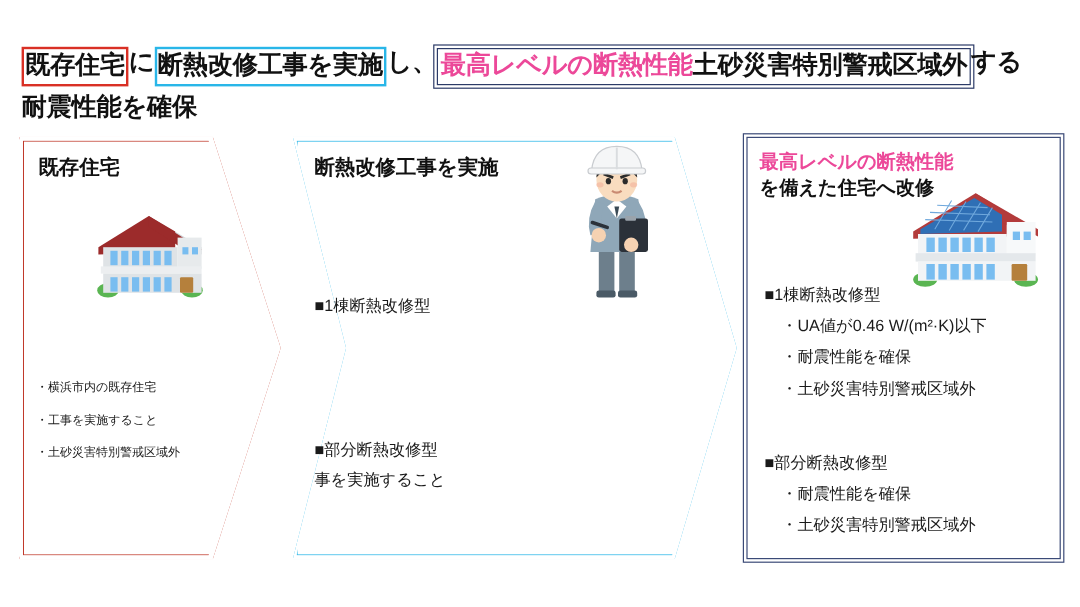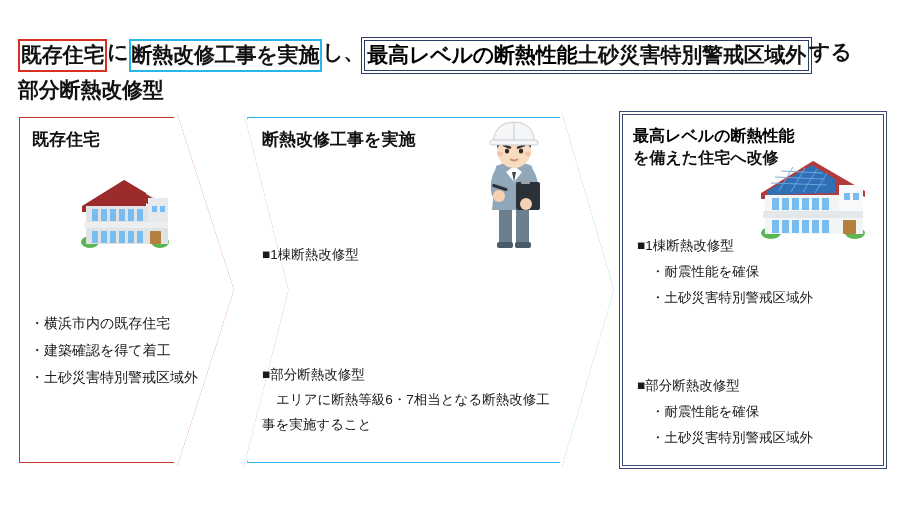--- a/index.html
+++ b/index.html
@@ -22,21 +22,21 @@
     line-height:28px;vertical-align:-3px;
   }
   .box-cyan{
     display:inline-block;border:2px solid #29b6e8;padding:0px 1px 1px 1px;
     line-height:28px;vertical-align:-3px;
   }
   .box-navy{
     display:inline-block;border:1px solid #2b3a67;outline:1px solid #2b3a67;
     outline-offset:2px;padding:0px 2px 1px 2px;line-height:28px;vertical-align:-3px;
   }
-  .red-text{color:#000000;}
+  .red-text{color:#ec4899;}
   .tail{display:block;margin-top:2px;font-weight:700;}
 
   
   .panel{position:absolute;box-sizing:border-box;}
 
   
   #panel1{left:16px;top:114px;width:218px;height:352px;}
   #panel1 .shape{
     position:absolute;inset:0;
     background:#ffffff;
@@ -86,42 +86,42 @@
 
   .p-title{
     position:absolute;font-size:17px;font-weight:700;color:#111;
     white-space:nowrap;
   }
   #panel1 .p-title{left:16px;top:14px;}
   #panel2 .p-title{left:18px;top:14px;}
   #panel3 .p-title{left:10px;top:10px;font-size:16px;line-height:22px;white-space:normal;width:240px;}
 
   .p-text{position:absolute;font-size:13.5px;line-height:22px;color:#1a1a1a;}
-  #panel1 .list1{left:14px;top:196px;width:190px;font-size:14px;line-height:27px;}
+  #panel1 .list1{left:14px;top:196px;width:190px;font-size:10px;line-height:27px;}
   #panel2 .blk-a{left:18px;top:128px;width:330px;font-size:13.5px;line-height:25px;}
   #panel2 .blk-b{left:18px;top:248px;width:330px;font-size:13.5px;line-height:25px;}
   #panel3 .blk-a{left:14px;top:118px;width:244px;font-size:13.5px;line-height:26px;}
   #panel3 .blk-b{left:14px;top:258px;width:244px;font-size:13.5px;line-height:26px;}
   .indent1{padding-left:14px;display:block;}
   .indent0{display:block;}
 
   
   .ill{position:absolute;}
   #house1{left:60px;top:62px;}
   #house3{left:132px;top:42px;}
   #worker{left:222px;top:6px;}
 </style>
 </head>
 <body>
 
 <div class="stage">
 
   <div class="headline">
     <span class="box-red"><span>既存住宅</span></span><span class="hl-seg">に</span><span class="box-cyan"><span>断熱改修工事を実施</span></span><span class="hl-seg">し、</span><span class="box-navy"><span class="red-text">最高レベルの断熱性能</span><span>土砂災害特別警戒区域外</span></span><span class="hl-seg">する</span>
-    <span class="tail">部分断熱改修型</span>
+    <span class="tail">耐震性能を確保</span>
   </div>
 
   <div class="panel" id="panel1">
     <div class="edge"></div>
     <div class="shape"></div>
     <div class="inner-line"></div>
     <div class="panel-body">
       <div class="p-title">既存住宅</div>
 
       <svg class="ill" id="house1" width="96" height="74" viewBox="0 0 96 74">
@@ -146,21 +146,21 @@
         <rect x="25" y="55" width="6" height="12" fill="#79bdf0"></rect>
         <rect x="34" y="55" width="6" height="12" fill="#79bdf0"></rect>
         <rect x="43" y="55" width="6" height="12" fill="#79bdf0"></rect>
         <rect x="52" y="55" width="6" height="12" fill="#79bdf0"></rect>
         <rect x="61" y="55" width="6" height="12" fill="#79bdf0"></rect>
         <rect x="74" y="55" width="11" height="13" rx="1" fill="#b5803c"></rect>
       </svg>
 
       <div class="p-text list1">
         <span class="indent0">・横浜市内の既存住宅</span>
-        <span class="indent0">・建築確認を得て着工</span>
+        <span class="indent0">・工事を実施すること</span>
         <span class="indent0">・土砂災害特別警戒区域外</span>
       </div>
     </div>
   </div>
 
   <div class="panel" id="panel2">
     <div class="edge"></div>
     <div class="shape"></div>
     <div class="inner-line"></div>
     <div class="panel-body">
@@ -202,21 +202,20 @@
         <rect x="24" y="20" width="48" height="5" rx="2.5" fill="#f5f6f7" stroke="#c9ccd0" stroke-width="1"></rect>
         <path d="M48 3 v18" stroke="#d9dcdf" stroke-width="1.6"></path>
       </svg>
 
       <div class="p-text blk-a">
         <span class="indent0">■1棟断熱改修型</span>
       </div>
 
       <div class="p-text blk-b">
         <span class="indent0">■部分断熱改修型</span>
-        <span class="indent1">エリアに断熱等級6・7相当となる断熱改修工</span>
         <span class="indent0">事を実施すること</span>
       </div>
     </div>
   </div>
 
   <div class="panel" id="panel3">
     <div class="panel-body">
       <div class="p-title">
         <span class="red-text">最高レベルの断熱性能</span><br>
         <span>を備えた住宅へ改修</span>
@@ -249,20 +248,21 @@
         <rect x="27" y="63" width="7" height="13" fill="#79bdf0"></rect>
         <rect x="37" y="63" width="7" height="13" fill="#79bdf0"></rect>
         <rect x="47" y="63" width="7" height="13" fill="#79bdf0"></rect>
         <rect x="57" y="63" width="7" height="13" fill="#79bdf0"></rect>
         <rect x="67" y="63" width="7" height="13" fill="#79bdf0"></rect>
         <rect x="88" y="63" width="13" height="14" rx="1" fill="#b5803c"></rect>
       </svg>
 
       <div class="p-text blk-a">
         <span class="indent0">■1棟断熱改修型</span>
+        <span class="indent1">・UA値が0.46 W/(m²·K)以下</span>
         <span class="indent1">・耐震性能を確保</span>
         <span class="indent1">・土砂災害特別警戒区域外</span>
       </div>
 
       <div class="p-text blk-b">
         <span class="indent0">■部分断熱改修型</span>
         <span class="indent1">・耐震性能を確保</span>
         <span class="indent1">・土砂災害特別警戒区域外</span>
       </div>
     </div>

